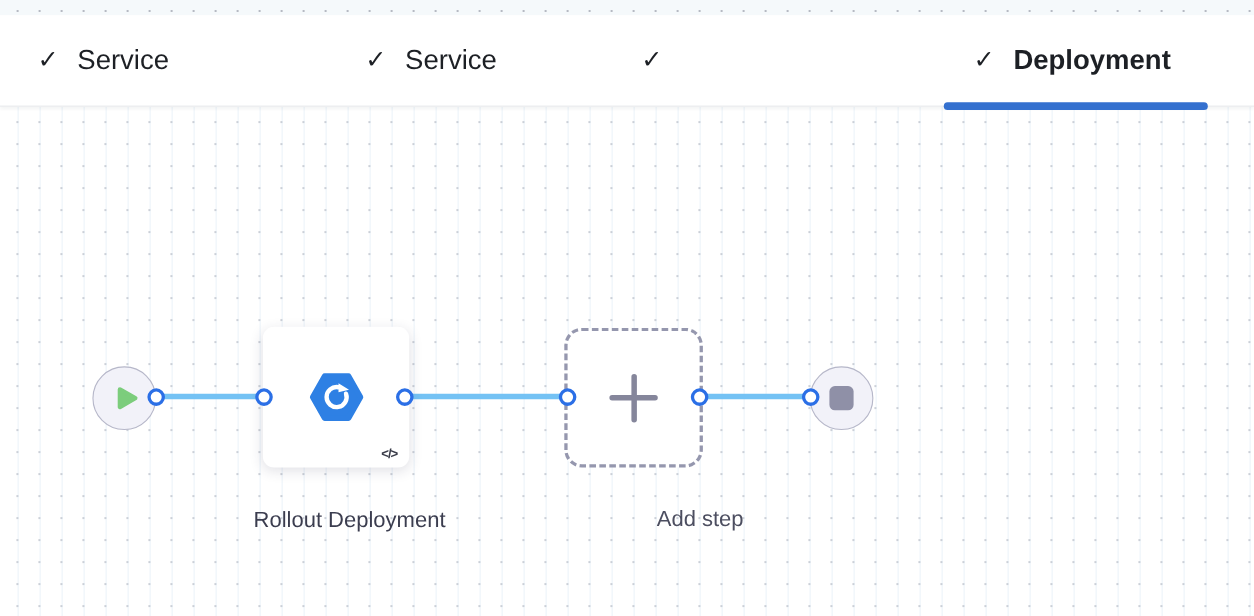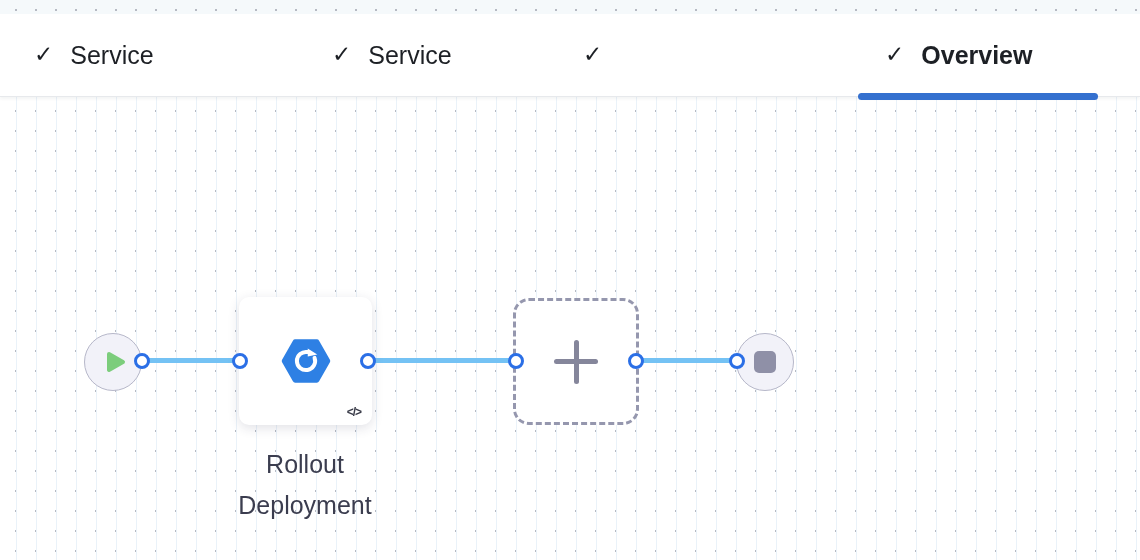--- a/index.html
+++ b/index.html
@@ -85,21 +85,21 @@
   #link-1{left:142px;width:98px;}
   #link-2{left:368px;width:148px;}
   #link-3{left:636px;width:101px;}
 
   .port{
     position:absolute;top:256px;width:16px;height:16px;border-radius:50%;
     background:#ffffff;border:3px solid var(--port-blue,#2b6fe6);
   }
 
   .node-label{
-    position:absolute;width:200px;text-align:center;font-size:25px;line-height:41px;
+    position:absolute;width:200px;text-align:right;font-size:20px;line-height:58px;
     color:var(--node-label,#3b3d4f);
   }
   #rollout-label{left:205px;top:347px;}
   #addstep-label{left:476px;top:346px;color:var(--add-label,#4c4e60);}
 </style>
 </head>
 <body>
 
 <div class="top-strip"></div>
 
@@ -110,21 +110,21 @@
   </div>
   <div class="tab" style="left:332px">
     <span class="check">✓</span>
     <span>Service</span>
   </div>
   <div class="tab" style="left:583px">
     <span class="check">✓</span>
   </div>
   <div class="tab active" style="left:885px">
     <span class="check">✓</span>
-    <span>Overview</span>
+    <span>Deployment</span>
   </div>
   <div class="tab-underline"></div>
 </div>
 
 <div class="canvas">
 
   <div class="link" id="link-1"></div>
   <div class="link" id="link-2"></div>
   <div class="link" id="link-3"></div>
 
@@ -152,13 +152,14 @@
   </div>
 
   <div class="port" style="left:134px"></div>
   <div class="port" style="left:232px"></div>
   <div class="port" style="left:360px"></div>
   <div class="port" style="left:508px"></div>
   <div class="port" style="left:628px"></div>
   <div class="port" style="left:729px"></div>
 
   <div class="node-label" id="rollout-label">Rollout Deployment</div>
+  <div class="node-label" id="addstep-label">Add step</div>
 </div>
 
 </body></html>

